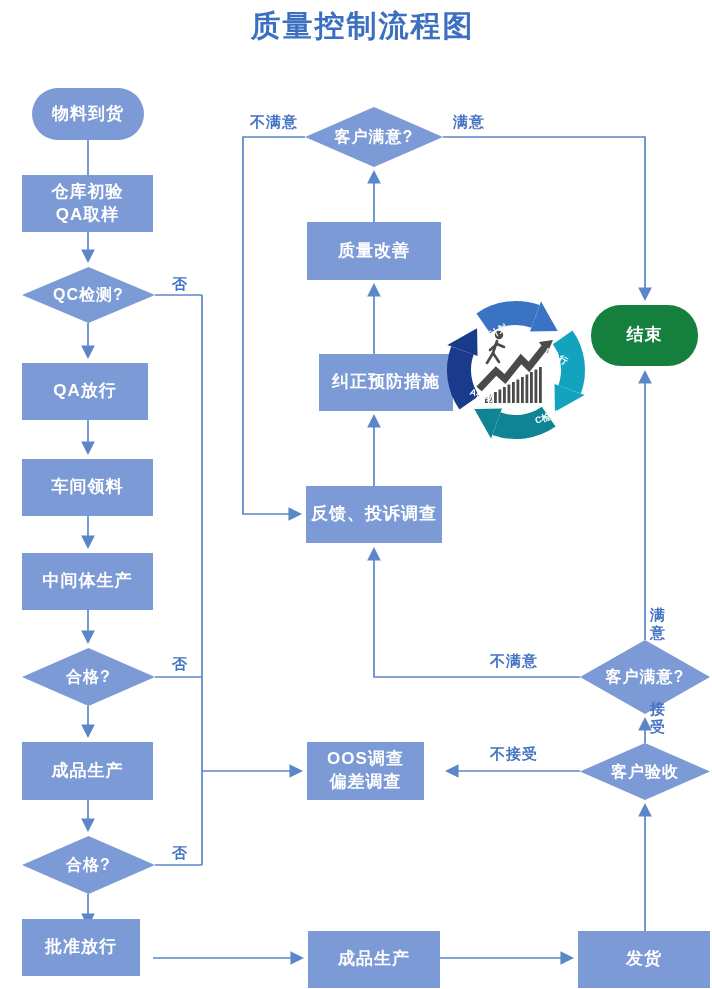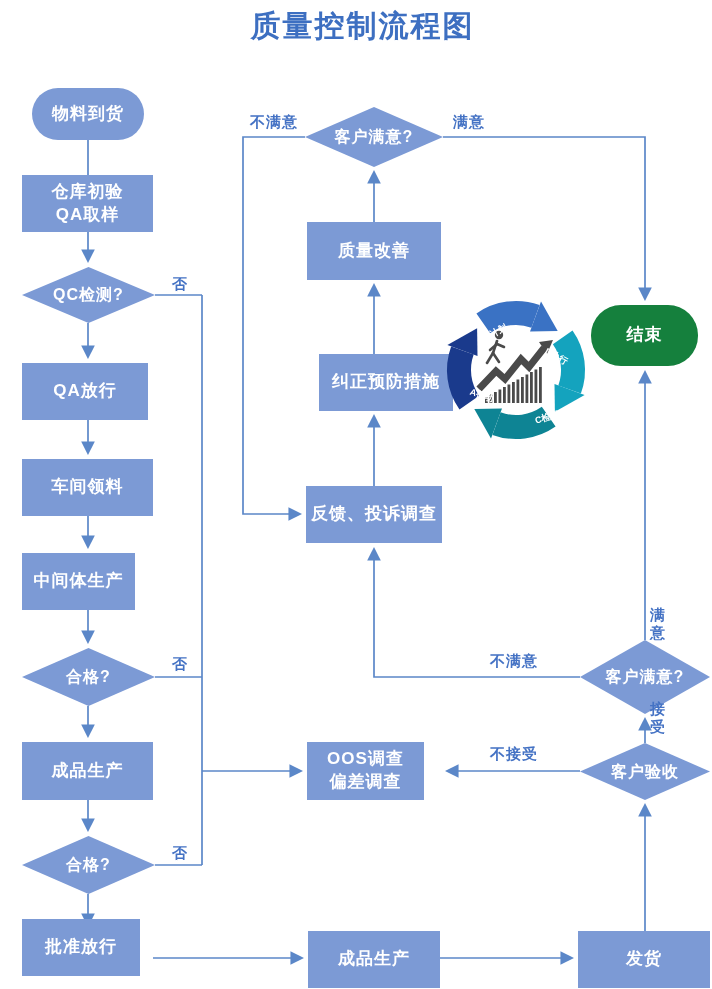--- a/index.html
+++ b/index.html
@@ -60,21 +60,21 @@
       <path d="M443 137 L645 137 L645 299" marker-end="url(#arr)"></path>
     </g>
   </svg>
 
   <div class="node" style="left:22px;top:175px;width:131px;height:57px;">仓库初验
 QA取样</div>
   <div class="node stadium" style="left:32px;top:88px;width:112px;height:52px;">物料到货</div>
   <div class="node diamond" style="left:22px;top:267px;width:133px;height:56px;">QC检测?</div>
   <div class="node" style="left:22px;top:363px;width:126px;height:57px;">QA放行</div>
   <div class="node" style="left:22px;top:459px;width:131px;height:57px;">车间领料</div>
-  <div class="node" style="left:22px;top:553px;width:113px;height:57px;">中间体生产</div>
+  <div class="node" style="left:22px;top:553px;width:131px;height:57px;">中间体生产</div>
   <div class="node diamond" style="left:22px;top:648px;width:133px;height:58px;">合格?</div>
   <div class="node" style="left:22px;top:742px;width:131px;height:58px;">成品生产</div>
   <div class="node diamond" style="left:22px;top:836px;width:133px;height:58px;">合格?</div>
   <div class="node" style="left:22px;top:919px;width:118px;height:57px;">批准放行</div>
 
   <div class="node diamond" style="left:305px;top:107px;width:138px;height:60px;">客户满意?</div>
   <div class="node" style="left:307px;top:222px;width:134px;height:58px;">质量改善</div>
   <div class="node" style="left:307px;top:354px;width:134px;height:57px;margin-left:12px;">纠正预防措施</div>
   <div class="node" style="left:306px;top:486px;width:136px;height:57px;">反馈、投诉调查</div>
   <div class="node" style="left:307px;top:742px;width:117px;height:58px;">OOS调查

